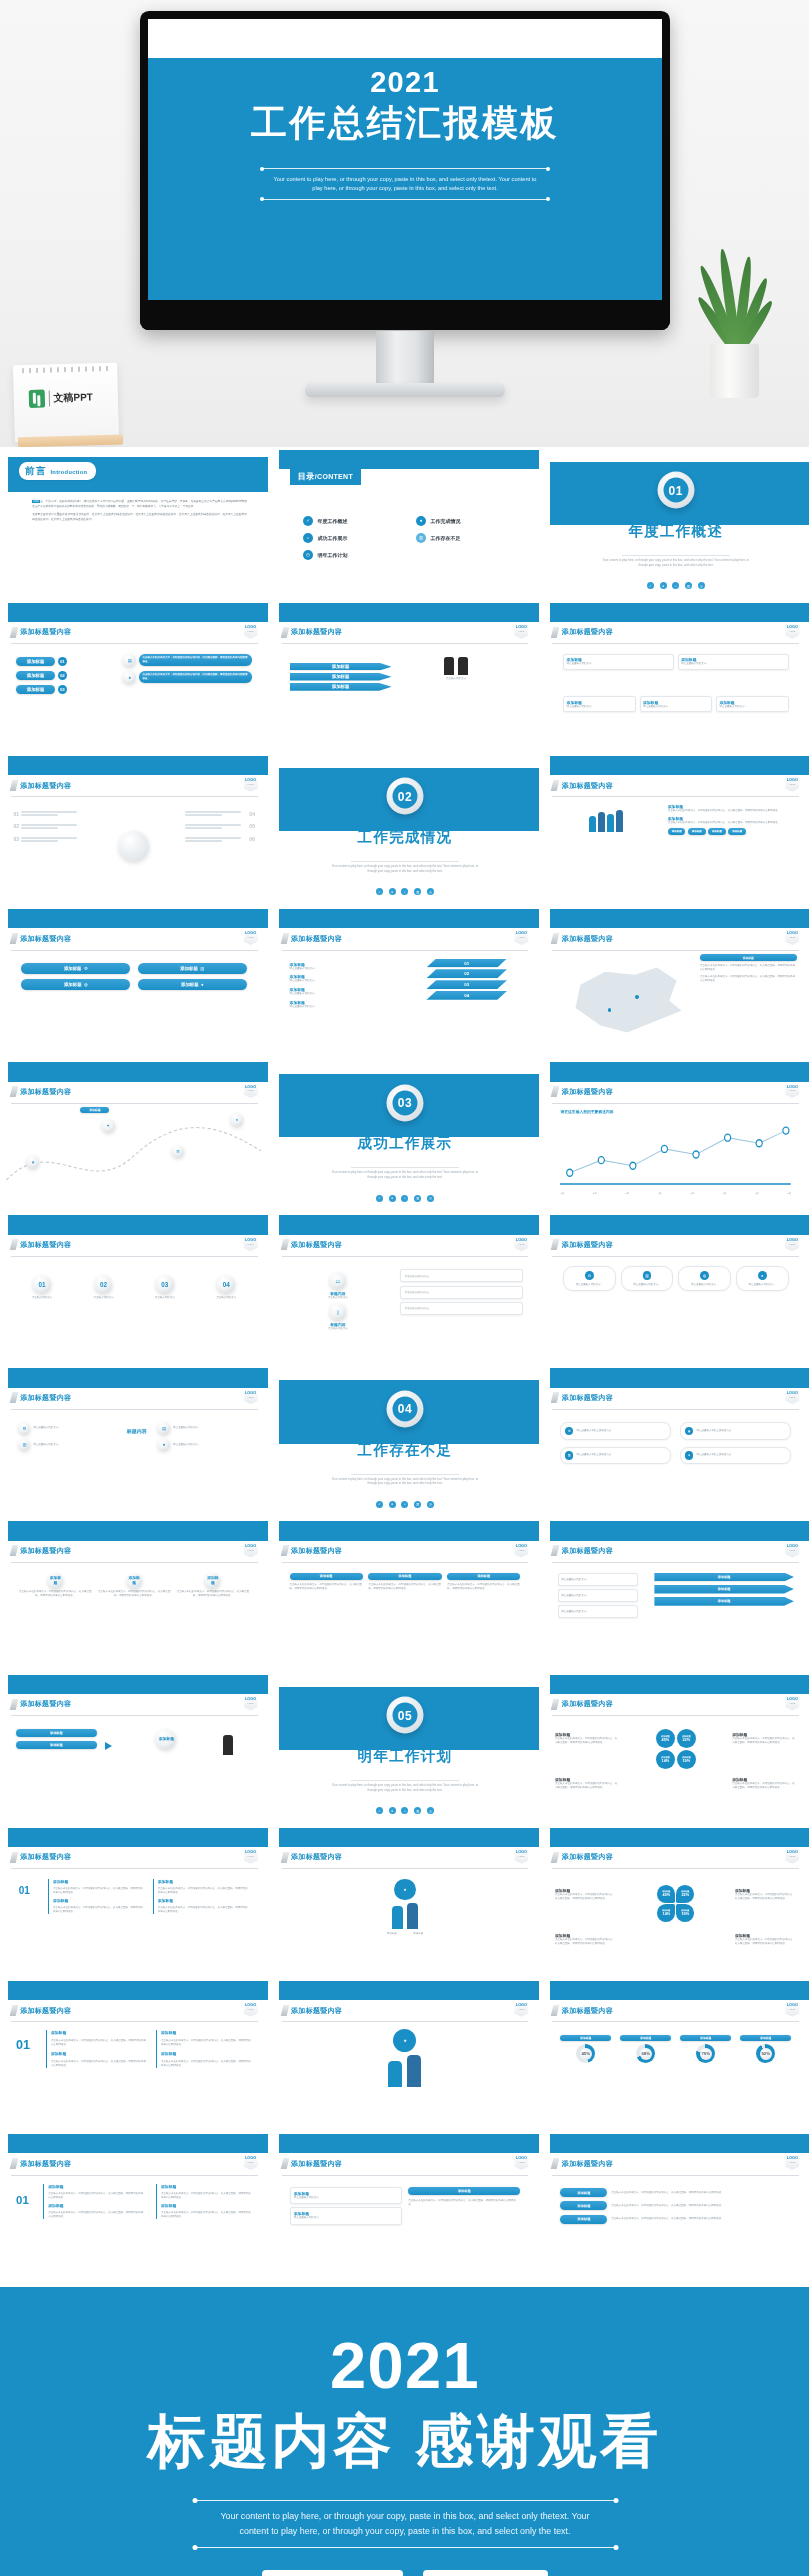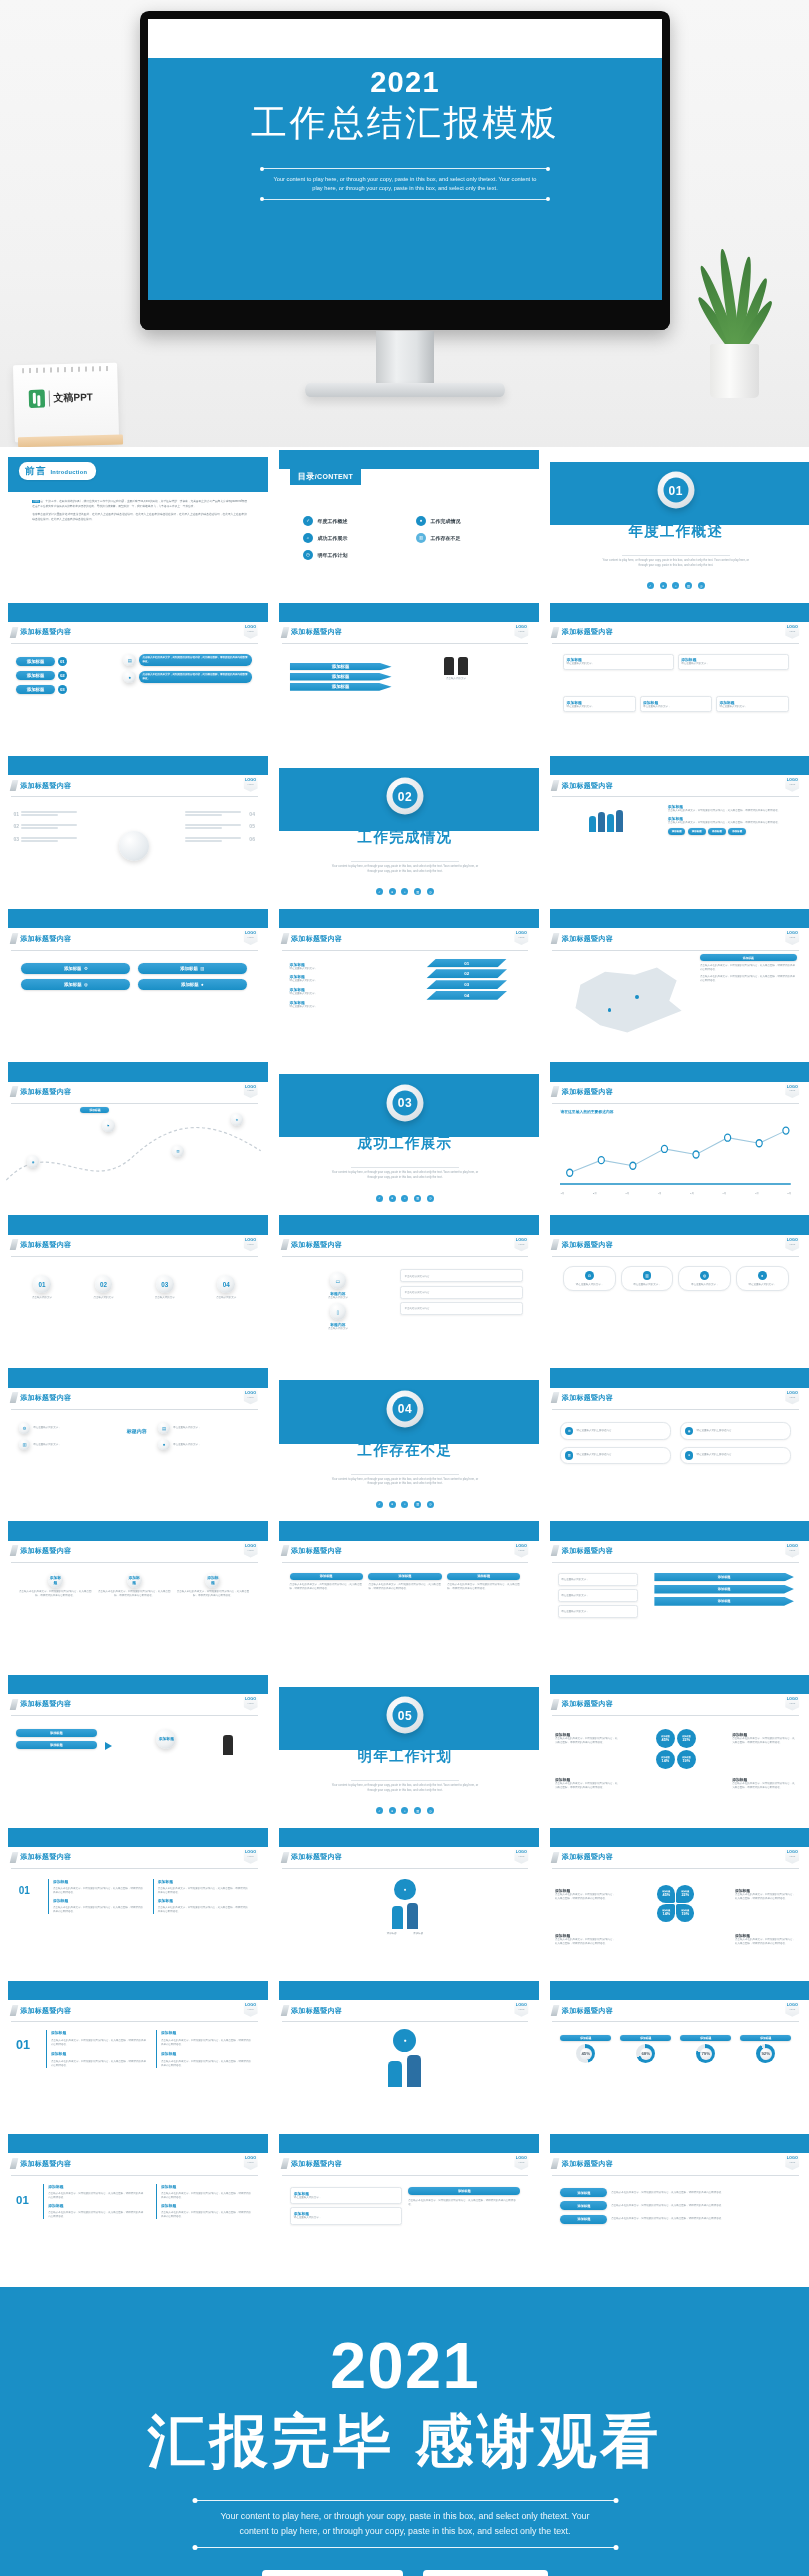--- a/index.html
+++ b/index.html
@@ -69,21 +69,21 @@
   }
   .tt-year {
     position: absolute; top: 10px; left: 0; right: 0;
     text-align: center;
     font-size: 29px; font-weight: bold; color: #ffffff;
     letter-spacing: 1.3px; line-height: 1;
   }
   .tt-main {
     position: absolute; top: 46px; left: 0; right: 0;
     text-align: center;
-    font-size: 36px; font-weight: normal; color: #ffffff;
+    font-size: 36px; font-weight: bold; color: #ffffff;
     letter-spacing: 2.5px; line-height: 1.05;
   }
   .tt-rule-wrap {
     position: absolute; top: 108px; left: 50%; transform: translateX(-50%);
     width: 286px;
   }
   .tt-rule {
     position: relative; height: 0.6px; background: rgba(255,255,255,.85);
     margin: 2.5px 0;
   }
@@ -1504,21 +1504,21 @@
         <div class="pill" style="width:47px;height:8.9px;font-size:3.2px;flex:none;">添加标题</div>
         <div class="tiny" style="flex:1;">点击输入本栏的具体文字，简明扼要的说明分项内容，此为概念图解，请根据您的具体内容酌情修改。</div>
       </div>
     </div>
   </div>
 
 </div>
 
 <div class="last">
   <div class="last-year">2021</div>
-  <div class="last-main">汇报完毕  感谢观看</div>
+  <div class="last-main">标题内容  感谢观看</div>
   <div class="last-rulewrap">
     <div class="last-rule"></div>
     <div class="last-sub">Your content to play here, or through your copy, paste in this box, and select only thetext. Your content to play here, or through your copy, paste in this box, and select only the text.</div>
     <div class="last-rule"></div>
   </div>
   <div class="last-badges">
     <div class="last-badge">汇报人：文稿PPT</div>
     <div class="last-badge">日期：2021.01</div>
   </div>
 </div>

